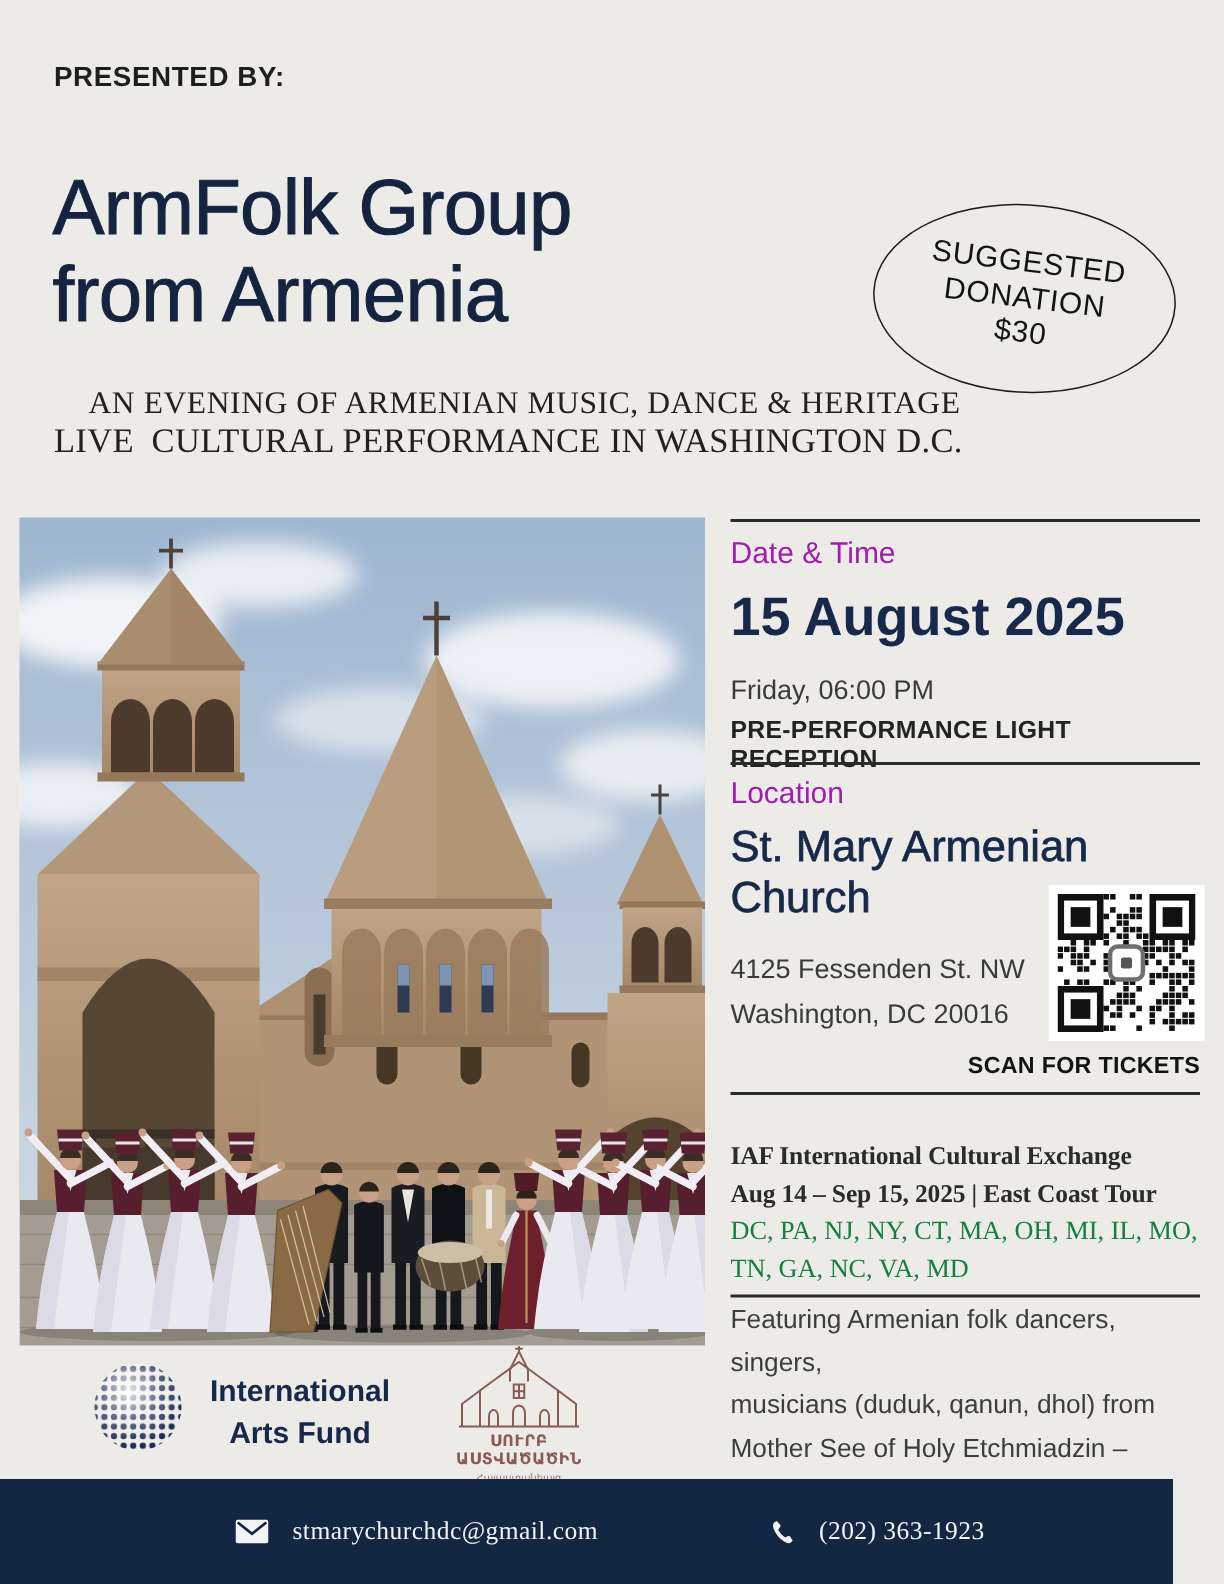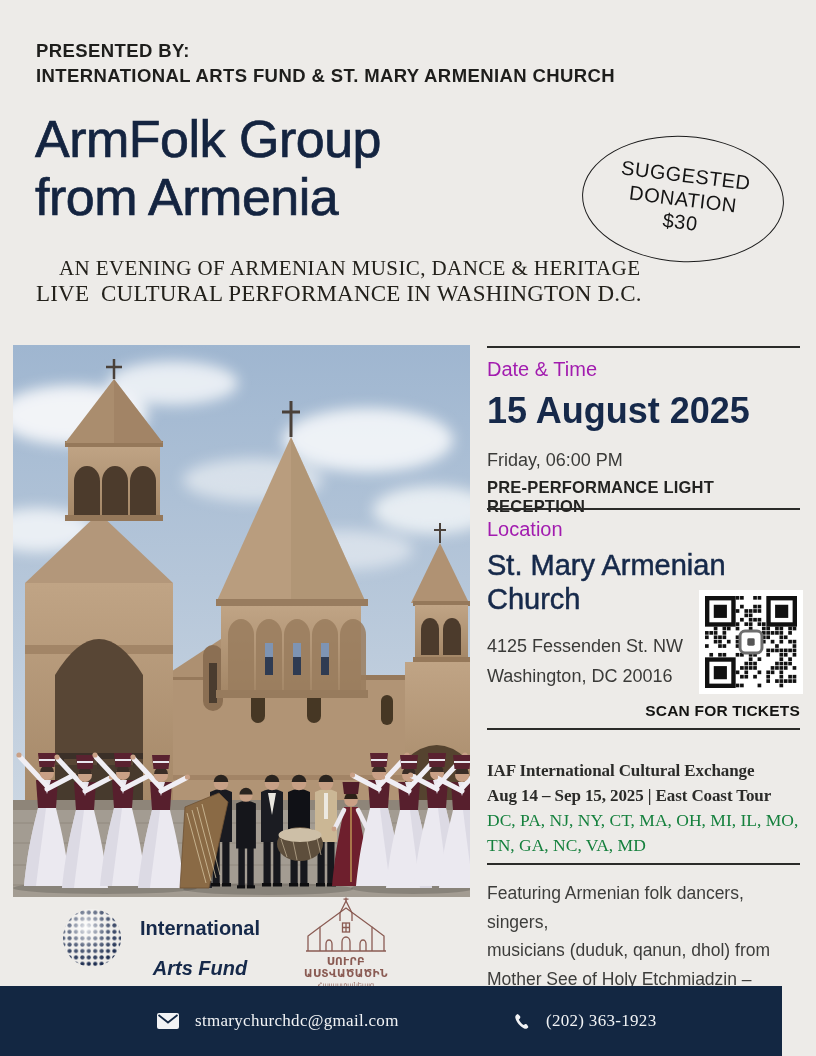--- a/index.html
+++ b/index.html
@@ -15,57 +15,56 @@
   .sub1{left:20px;top:256px;font-size:21px;letter-spacing:.4px;margin-left:39px;}
   .sub2{left:36px;top:281px;font-size:23px;letter-spacing:.2px;white-space:pre;}
   
   .photo{left:13px;top:345px;width:457px;height:552px;background:#aebdd0;overflow:hidden;}
   
   .details{left:487px;top:346px;width:313px;}
   .section{position:relative;border-top:2px solid #2b2b29;box-sizing:border-box;}
   .sec-dt{height:162px;}
   .sec-loc{height:220px;}
   .sec-tour{height:135px;padding-top:28px;font-family:Liberation Serif, serif;}
-  .sec-feat{padding-top:14px;}
+  .sec-feat{}
   .sec-label{position:absolute;left:0;font-size:20px;color:#a21caf;}
   .dt-label{top:10px;}
   .dt-date{position:absolute;left:0;top:42px;font-size:36px;font-weight:700;color:#16294a;}
   .dt-time{position:absolute;left:0;top:102px;font-size:18px;color:#3a3a38;}
   .dt-note{position:absolute;left:0;top:130px;font-size:16.5px;font-weight:700;color:#232321;letter-spacing:.2px;}
   .loc-label{top:8px;}
   .loc-venue{position:absolute;left:0;top:38px;width:270px;font-size:29px;line-height:34px;color:#16294a;-webkit-text-stroke:.5px #16294a;}
   .loc-addr1{position:absolute;left:0;top:126px;font-size:18px;color:#3a3a38;}
   .loc-addr2{position:absolute;left:0;top:156px;font-size:18px;color:#3a3a38;text-align:center;}
   .qr-patch{position:absolute;right:-3px;top:80px;width:104px;height:104px;background:#fff;box-sizing:border-box;padding:6px;}
   .loc-scan{position:absolute;right:0;top:192px;font-size:15.5px;font-weight:700;color:#131311;letter-spacing:.2px;}
   .tour-b{font-size:17px;font-weight:700;color:#2b2b29;line-height:25px;letter-spacing:-.1px;}
   .tour-r{font-size:17.5px;color:#15803d;line-height:25px;}
   .feat-line{font-size:17.5px;color:#3d3d3b;line-height:28.5px;}
   
   .iaf-globe{left:60px;top:903px;}
   .iaf-text{left:134px;top:916px;width:132px;text-align:center;color:#16294a;font-weight:700;font-size:20px;line-height:24px;}
-  .iaf-text .l2{margin-top:16px;font-style:italic;}
+  .iaf-text .l2{margin-top:4px;}
   .church-logo{left:296px;top:897px;width:100px;text-align:center;color:#8a5b53;}
   .church-name{font-family:"DejaVu Sans",sans-serif;font-size:10.5px;font-weight:700;letter-spacing:.5px;margin-top:2px;}
   .church-sub{font-family:"DejaVu Sans",sans-serif;font-size:6.5px;color:#9b6f66;margin-top:2px;}
   
   .footer{left:0;top:986px;width:782px;height:70px;background:#132742;font-family:Liberation Serif, serif;}
   .contact{position:absolute;top:0;height:70px;display:flex;align-items:center;gap:16px;}
   .contact .txt{color:#f1f3f5;font-size:17px;letter-spacing:.3px;}
   .c-email{left:157px;}
   .c-phone{left:513px;}
 </style>
 </head>
 <body>
 
 <div class="page">
 
   <div class="abs presented">
     <div>PRESENTED BY:</div>
-    <div>INTERNATIONAL ARTS FUND &amp; ST. MARY ARMENIAN CHURCH</div>
   </div>
 
   <div class="abs title">
     <div>ArmFolk Group</div>
     <div>from Armenia</div>
   </div>
 
   <div class="abs badge">
     <div class="badge-text">
       <div>SUGGESTED</div>

